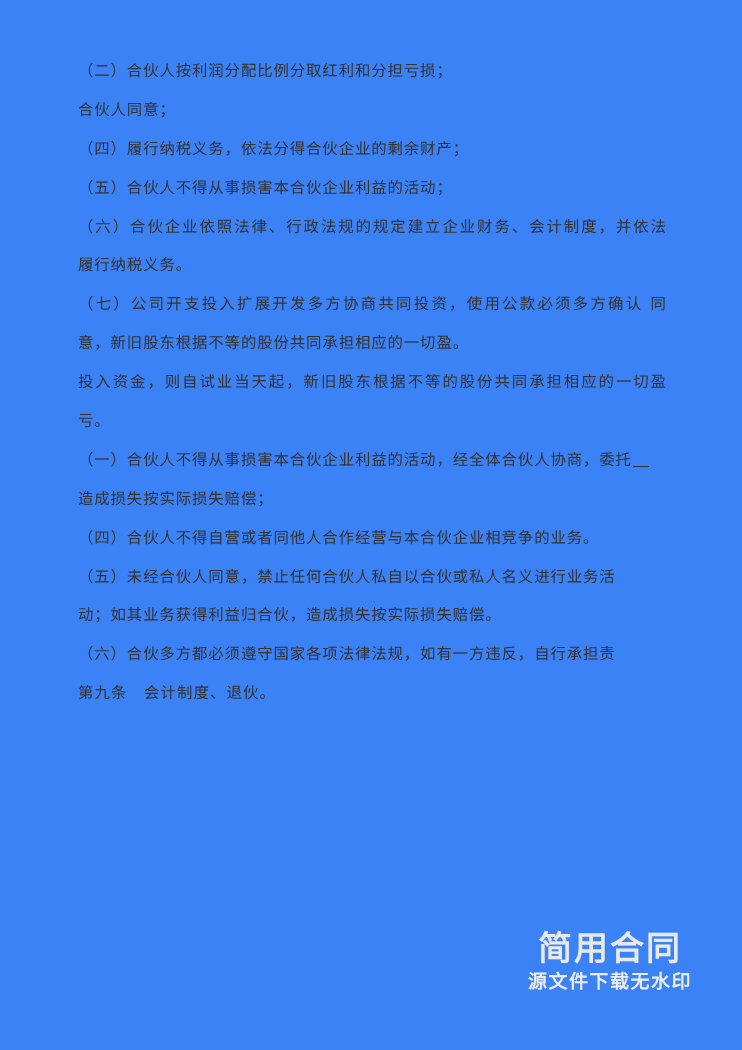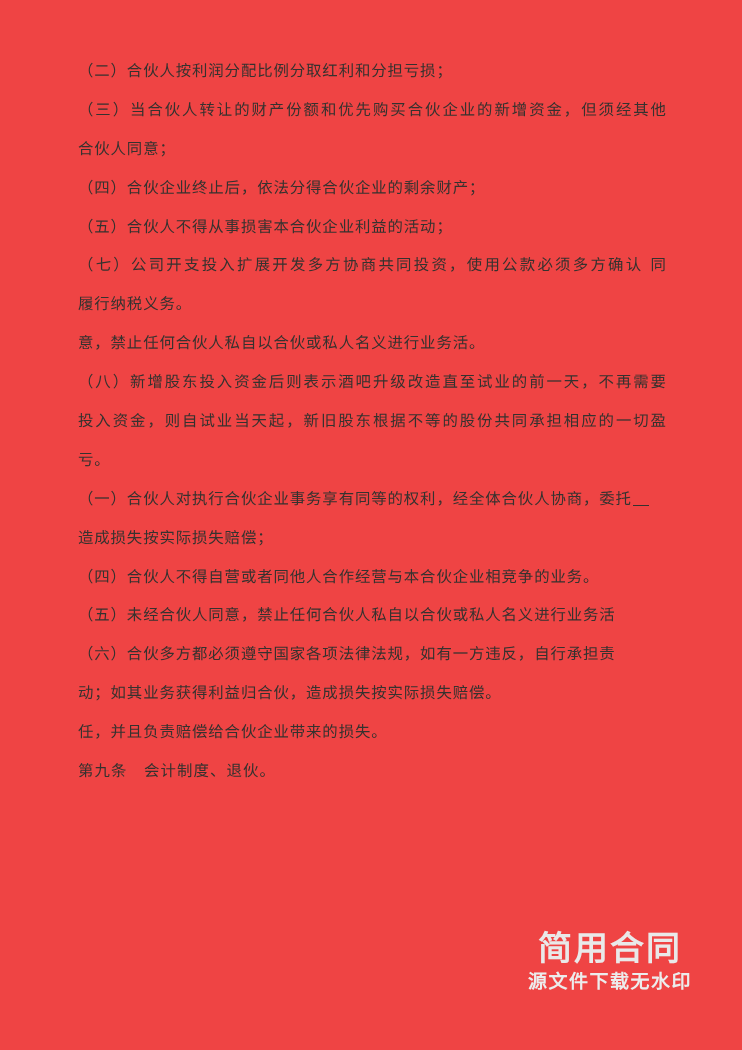--- a/index.html
+++ b/index.html
@@ -7,21 +7,21 @@
     padding: 0;
     background: #ffffff;
   }
   body {
     font-family: "DejaVu Serif", "Liberation Serif", serif;
   }
   #page {
     position: relative;
     width: 742px;
     height: 1050px;
-    background: #ef4444;
+    background: #3b82f6;
     overflow: hidden;
   }
   #doc-body {
     position: absolute;
     left: 78px;
     top: 52px;
     width: 588px;
   }
   .line {
     height: 38.9px;
@@ -76,37 +76,35 @@
     white-space: pre;
   }
 </style>
 </head>
 <body>
 
 <div id="page">
 
   <div id="doc-body">
       <div class="line">（二）合伙人按利润分配比例分取红利和分担亏损；</div>
-      <div class="line just">（三）当合伙人转让的财产份额和优先购买合伙企业的新增资金，但须经其他</div>
       <div class="line">合伙人同意；</div>
-      <div class="line">（四）合伙企业终止后，依法分得合伙企业的剩余财产；</div>
+      <div class="line">（四）履行纳税义务，依法分得合伙企业的剩余财产；</div>
       <div class="line">（五）合伙人不得从事损害本合伙企业利益的活动；</div>
+      <div class="line just">（六）合伙企业依照法律、行政法规的规定建立企业财务、会计制度，并依法</div>
+      <div class="line">履行纳税义务。</div>
       <div class="line just">（七）公司开支投入扩展开发多方协商共同投资，使用公款必须多方确认 同</div>
-      <div class="line">履行纳税义务。</div>
-      <div class="line">意，禁止任何合伙人私自以合伙或私人名义进行业务活。</div>
-      <div class="line just">（八）新增股东投入资金后则表示酒吧升级改造直至试业的前一天，不再需要</div>
+      <div class="line">意，新旧股东根据不等的股份共同承担相应的一切盈。</div>
       <div class="line just">投入资金，则自试业当天起，新旧股东根据不等的股份共同承担相应的一切盈</div>
       <div class="line">亏。</div>
-      <div class="line"><span>（一）合伙人对执行合伙企业事务享有同等的权利，经全体合伙人协商，委托</span><span class="blank-fill"></span></div>
+      <div class="line"><span>（一）合伙人不得从事损害本合伙企业利益的活动，经全体合伙人协商，委托</span><span class="blank-fill"></span></div>
       <div class="line">造成损失按实际损失赔偿；</div>
       <div class="line">（四）合伙人不得自营或者同他人合作经营与本合伙企业相竞争的业务。</div>
       <div class="line">（五）未经合伙人同意，禁止任何合伙人私自以合伙或私人名义进行业务活</div>
+      <div class="line">动；如其业务获得利益归合伙，造成损失按实际损失赔偿。</div>
       <div class="line">（六）合伙多方都必须遵守国家各项法律法规，如有一方违反，自行承担责</div>
-      <div class="line">动；如其业务获得利益归合伙，造成损失按实际损失赔偿。</div>
-      <div class="line">任，并且负责赔偿给合伙企业带来的损失。</div>
       <div class="line heading">第九条　会计制度、退伙。</div>
     </div>
 
   <div id="watermark">
     <div id="wm-main">简用合同</div>
     <div id="wm-sub">源文件下载无水印</div>
   </div>
 
 </div>
 

